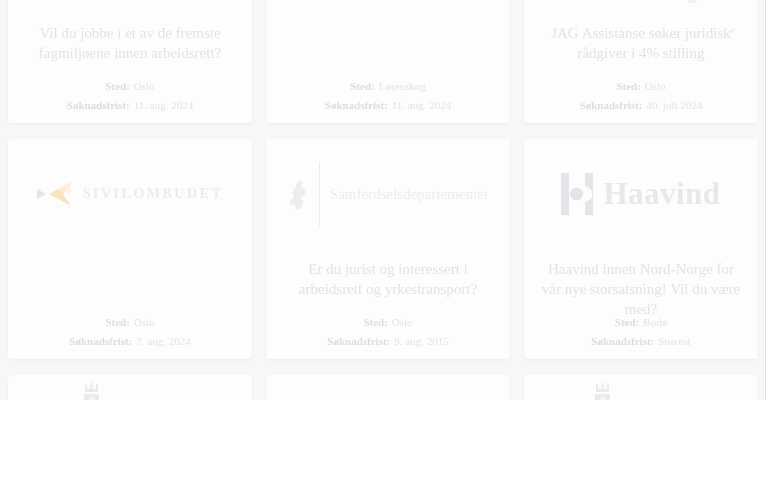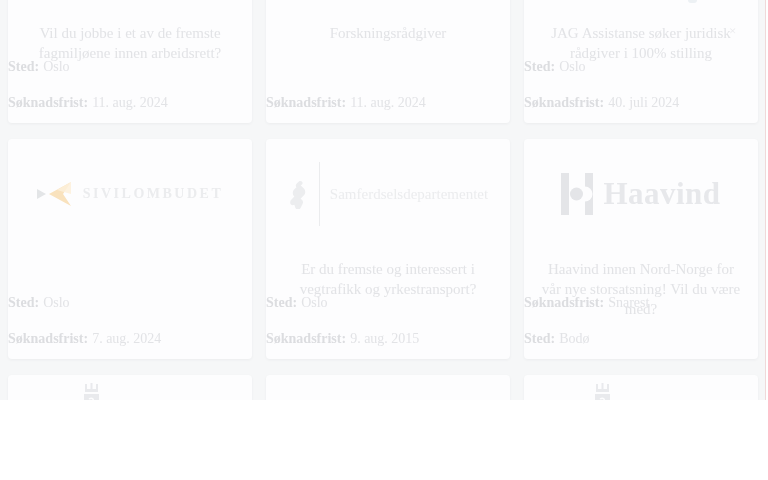--- a/index.html
+++ b/index.html
@@ -24,23 +24,23 @@
     position:absolute; top:0; left:0; right:0; height:106px;
     display:flex; align-items:center; justify-content:center; gap:10px;
   }
   .title{
     position:absolute; top:120px; left:14px; right:14px; margin:0;
     text-align:center; font-size:15px; line-height:20px; font-weight:400;
     color:#e2e3e6;
   }
   .meta{
     position:absolute; bottom:12px; left:0; right:0;
-    text-align:left; font-size:14px; color:#e2e3e6;
+    text-align:center; font-size:11px; color:#e2e3e6;
   }
-  .meta-line + .meta-line{ margin-top:20px; }
+  .meta-line + .meta-line{ margin-top:7px; }
   .lbl{ font-weight:bold; color:#dcdde0; margin-right:4px; }
   .val{ color:#e2e3e6; }
 
   
   .siv-word{ font-size:14px; font-weight:bold; letter-spacing:2.5px; color:#ebecee; }
 
   
   .hv-word{ font-size:31px; font-weight:600; color:#e7e8eb; letter-spacing:0.5px; }
 
   
@@ -69,28 +69,28 @@
 
     <article class="card">
       <h3 class="title">Vil du jobbe i et av de fremste fagmiljøene innen arbeidsrett?</h3>
       <div class="meta">
         <div class="meta-line"><span class="lbl">Sted:</span><span class="val">Oslo</span></div>
         <div class="meta-line"><span class="lbl">Søknadsfrist:</span><span class="val">11. aug. 2024</span></div>
       </div>
     </article>
 
     <article class="card">
-      <h3 class="title">Forskningsrådgiver</h3>
       <div class="meta">
+        <div class="meta-line"><span class="lbl">Sted:</span><span class="val">Lørenskog</span></div>
         <div class="meta-line"><span class="lbl">Søknadsfrist:</span><span class="val">11. aug. 2024</span></div>
       </div>
     </article>
 
     <article class="card">
-      <h3 class="title">JAG Assistanse søker juridisk rådgiver i 100% stilling</h3>
+      <h3 class="title">JAG Assistanse søker juridisk rådgiver i 4% stilling</h3>
       <div class="meta">
         <div class="meta-line"><span class="lbl">Sted:</span><span class="val">Oslo</span></div>
         <div class="meta-line"><span class="lbl">Søknadsfrist:</span><span class="val">40. juli 2024</span></div>
       </div>
     </article>
 
     <article class="card">
       <div class="logo-area">
         <svg width="36" height="26" viewBox="0 0 36 26">
           <polygon points="0,8 9,13 0,18" fill="#e3e5e7"></polygon>
@@ -106,41 +106,41 @@
     </article>
 
     <article class="card">
       <div class="logo-area">
         <svg width="21" height="29" viewBox="0 0 20 28">
           <path d="M10,2 c1,-2 4,-1 4,1 c0,1 -1,2 -2,2 l3,3 c2,2 2,5 0,7 l-3,3 c2,1 3,3 2,5 l-2,4 c-1,2 -4,2 -5,0 l-1,-3 c-2,1 -4,0 -4,-2 c0,-1 0,-2 1,-3 l3,-3 c-2,-2 -2,-5 0,-7 l2,-2 c-1,-1 -1,-3 2,-5 Z" fill="#ecedef"></path>
         </svg>
         <div class="dept-divider tall"></div>
         <div class="dept-text">Samferdselsdepartementet</div>
       </div>
-      <h3 class="title">Er du fremste og interessert i vegtrafikk og yrkestransport?</h3>
+      <h3 class="title">Er du jurist og interessert i arbeidsrett og yrkestransport?</h3>
       <div class="meta">
         <div class="meta-line"><span class="lbl">Sted:</span><span class="val">Oslo</span></div>
         <div class="meta-line"><span class="lbl">Søknadsfrist:</span><span class="val">9. aug. 2015</span></div>
       </div>
     </article>
 
     <article class="card">
       <div class="logo-area">
         <svg width="32" height="42" viewBox="0 0 32 42">
           <rect x="0" y="0" width="8" height="42" fill="#e4e5e8"></rect>
           <rect x="24" y="0" width="8" height="42" fill="#e4e5e8"></rect>
           <circle cx="24" cy="21" r="7.5" fill="#fdfdfe"></circle>
           <circle cx="15.5" cy="21" r="6.5" fill="#e4e5e8"></circle>
         </svg>
         <span class="hv-word">Haavind</span>
       </div>
       <h3 class="title">Haavind innen Nord-Norge for vår nye storsatsning! Vil du være med?</h3>
       <div class="meta">
+        <div class="meta-line"><span class="lbl">Sted:</span><span class="val">Bodø</span></div>
         <div class="meta-line"><span class="lbl">Søknadsfrist:</span><span class="val">Snarest</span></div>
-        <div class="meta-line"><span class="lbl">Sted:</span><span class="val">Bodø</span></div>
       </div>
     </article>
 
     <article class="card">
       <div class="logo-area-row3">
         <div class="nd-logo">
           <svg class="nd-crest" width="17" height="40" viewBox="0 0 17 40">
             <path d="M3,6 V1 M8.5,6 V0 M14,6 V1" stroke="#e9eaed" stroke-width="2" fill="none"></path>
             <rect x="2" y="6" width="13" height="3" fill="#e9eaed"></rect>
             <path d="M1,11 h15 v11 c0,8 -4,13 -7.5,17 C5,35 1,30 1,22 Z" fill="#e9eaed"></path>

